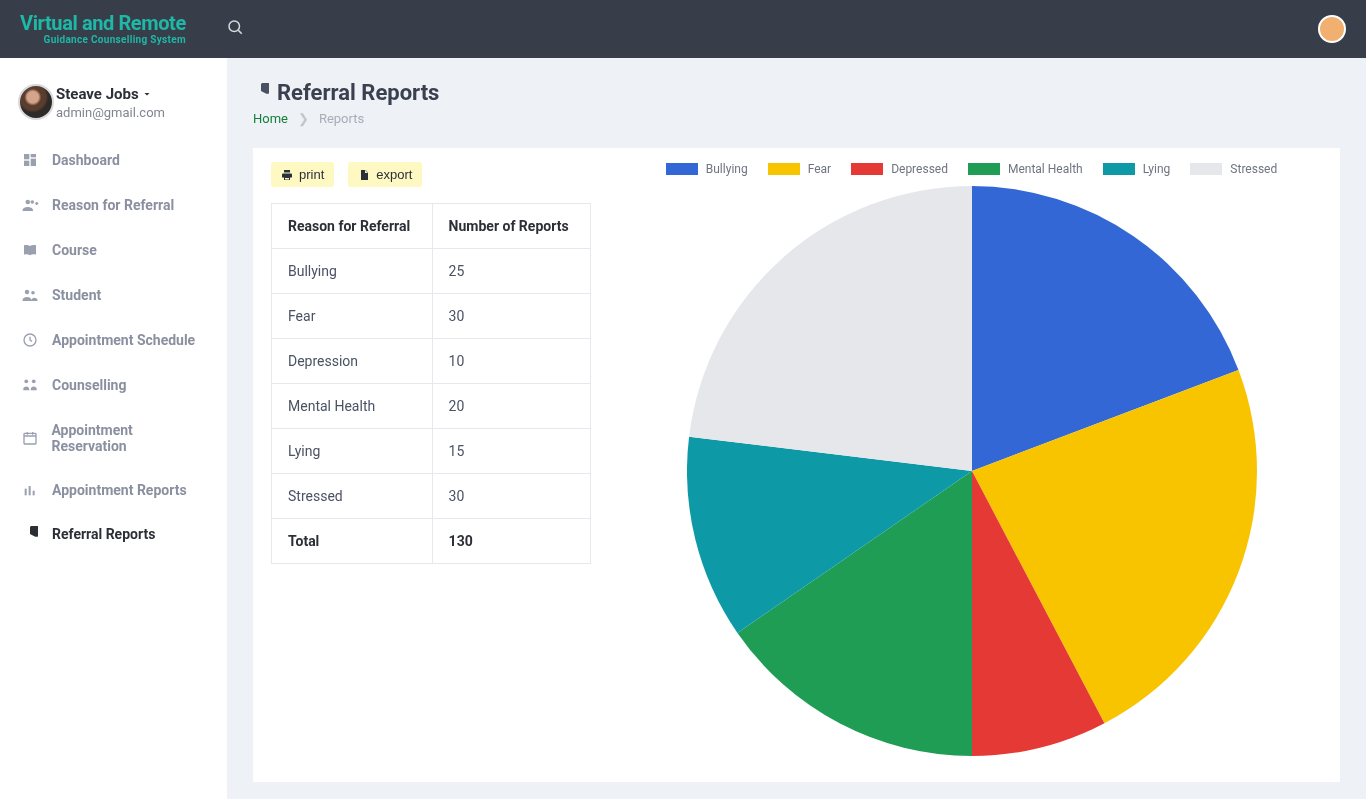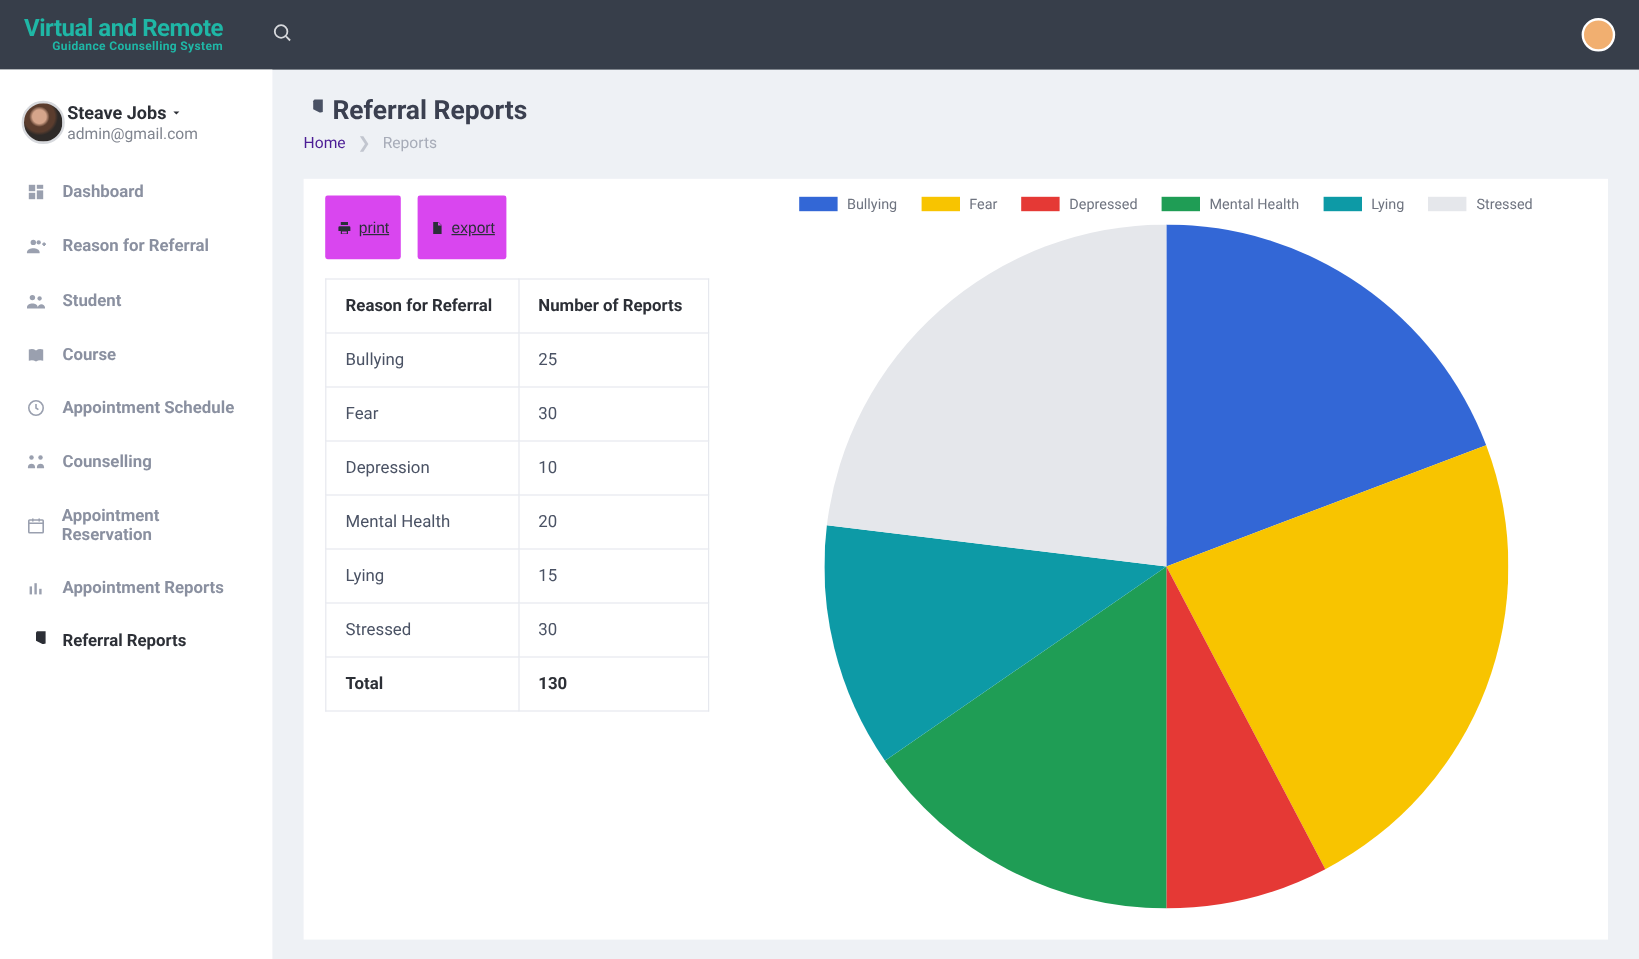--- a/index.html
+++ b/index.html
@@ -23,26 +23,26 @@
 .nav-item { display:flex; align-items:center; gap:12px; padding:14px 12px; color:#8a90a0; font-size:14px; cursor:pointer; border-radius:4px;font-weight:bold;}
 .nav-item.active { color:#2c2f36; }
 .nav-item .ico { width:20px; display:flex; justify-content:center; color:#9aa0af;}
 .nav-item.active .ico { color:#2c2f36; }
 
 .content { flex:1; padding:22px 26px 30px; }
 .page-head { display:flex; align-items:center; gap:8px; }
 .page-head .ico { color:#4a5264; }
 .page-title { font-size:22px; font-weight:700; color:#3b4050;}
 .breadcrumbs { margin-top:6px; font-size:13px; display:flex; align-items:center; gap:10px; color:#a7acb8;}
-.bc-link { color:#4c1d95; cursor:pointer;}
+.bc-link { color:#15803d; cursor:pointer;}
 .bc-sep { color:#c2c6cf; }
 
 .card { background:#fff; margin-top:22px; padding:14px 18px 26px; display:flex; gap:30px; }
 .left-col { width:320px; }
-.btn { display:inline-flex; align-items:center; gap:6px; background:#d946ef; color:#2b2f38; border:none; padding:19px 10px; font-size:13px; border-radius:2px; cursor:pointer; margin-right:10px;text-decoration:underline;}
+.btn { display:inline-flex; align-items:center; gap:6px; background:#fef9c3; color:#2b2f38; border:none; padding:5px 10px; font-size:13px; border-radius:2px; cursor:pointer; margin-right:10px;}
 .tbl { width:100%; border-collapse:collapse; margin-top:16px; }
 .tbl th, .tbl td { border:1px solid #e6e8ee; padding:14px 16px; text-align:left; font-size:14px; color:#4a5264;}
 .tbl th { font-weight:700; color:#2c2f36;}
 .tbl .total td { font-weight:700; color:#2c2f36;}
 
 .chart-col { flex:1; display:flex; flex-direction:column; align-items:center; }
 .legend { display:flex; gap:20px; font-size:12px; color:#6f7480; margin-bottom:10px; flex-wrap:wrap; justify-content:center;}
 .legend-item { display:inline-flex; align-items:center; gap:8px;}
 .swatch { width:32px; height:12px;}
 .pie-holder { position:relative; width:570px; height:570px; }
@@ -99,35 +99,35 @@
               <circle cx="9" cy="8" r="3"></circle>
               <circle cx="15" cy="8" r="2.4"></circle>
               <path d="M2 19c0-3 4-4.5 7-4.5s7 1.5 7 4.5v1H2z"></path>
               <path d="M19 10h4M21 8v4" stroke="currentColor" stroke-width="2"></path>
             </svg>
           </span>
           <span>Reason for Referral</span>
         </div>
       <div class="nav-item">
           <span class="ico">
+            <svg width="16" height="16" viewBox="0 0 24 24" fill="currentColor">
+              <path d="M3 5c3-1 6-1 9 1 3-2 6-2 9-1v14c-3-1-6-1-9 1-3-2-6-2-9-1z"></path>
+            </svg>
+          </span>
+          <span>Course</span>
+        </div>
+      <div class="nav-item">
+          <span class="ico">
             <svg width="18" height="18" viewBox="0 0 24 24" fill="currentColor">
               <circle cx="8" cy="8" r="3"></circle>
               <circle cx="16" cy="9" r="2.4"></circle>
               <path d="M2 19c0-3 3-4.5 6-4.5s6 1.5 6 4.5v1H2zM14 19c0-2 2-3.5 4-3.5s4 1.5 4 3.5v1h-8z"></path>
             </svg>
           </span>
           <span>Student</span>
-        </div>
-      <div class="nav-item">
-          <span class="ico">
-            <svg width="16" height="16" viewBox="0 0 24 24" fill="currentColor">
-              <path d="M3 5c3-1 6-1 9 1 3-2 6-2 9-1v14c-3-1-6-1-9 1-3-2-6-2-9-1z"></path>
-            </svg>
-          </span>
-          <span>Course</span>
         </div>
       <div class="nav-item">
           <span class="ico">
             <svg width="16" height="16" viewBox="0 0 24 24" fill="none" stroke="currentColor" stroke-width="2">
               <circle cx="12" cy="12" r="9"></circle>
               <path d="M12 7v5l3 2"></path>
             </svg>
           </span>
           <span>Appointment Schedule</span>
         </div>

